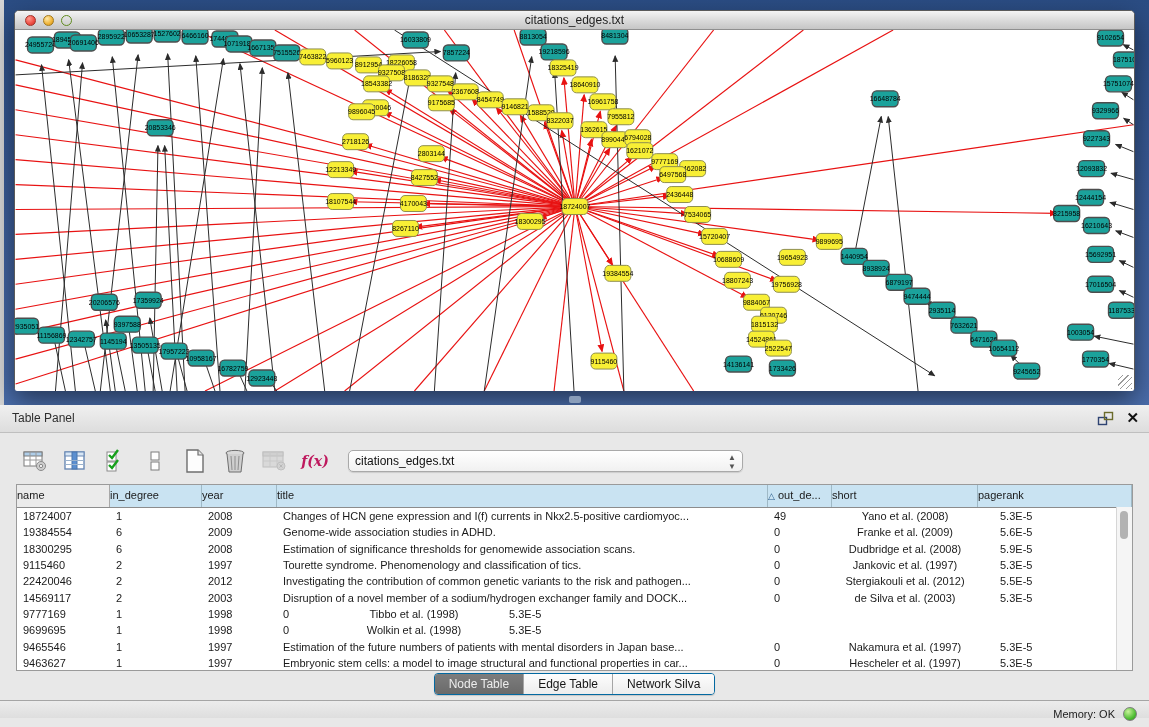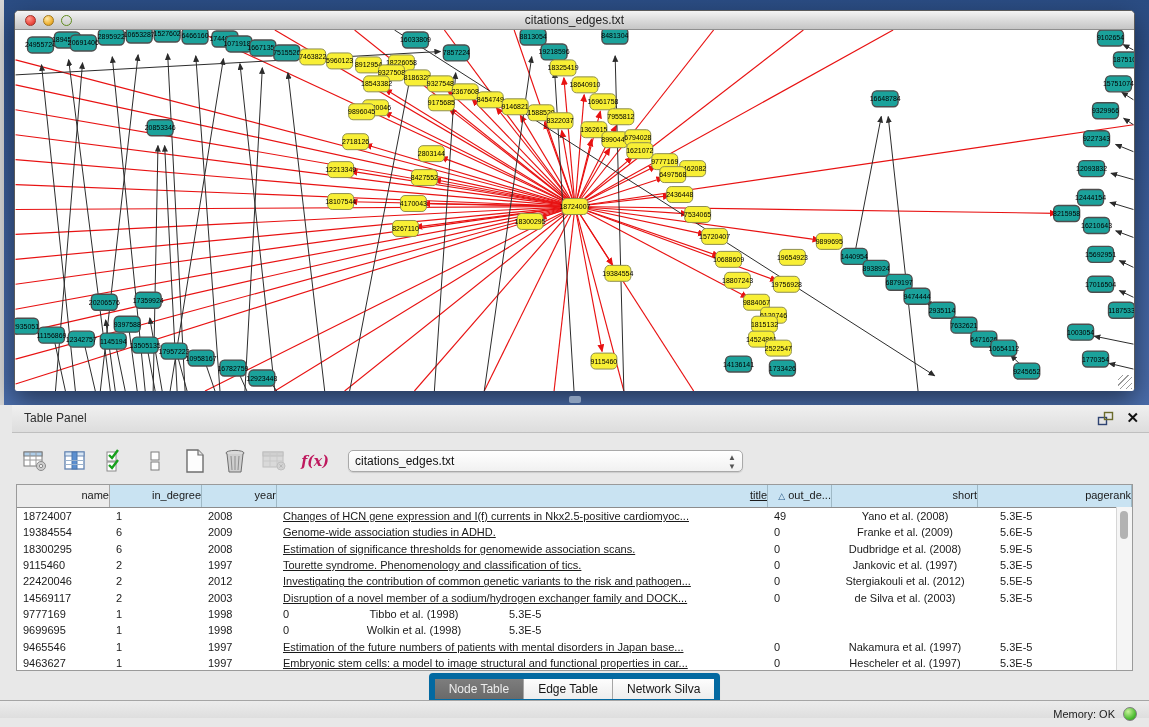--- a/index.html
+++ b/index.html
@@ -35,21 +35,21 @@
   .light.green{left:46px;background:radial-gradient(circle at 35% 30%,#d7f0a0,#8fc033 60%,#6c9a22;);border:1px solid #5f8a1e;}
   .canvas{position:relative;width:1119px;height:361px;background:#fff;overflow:hidden;border-radius:0 0 2px 2px;}
   .grip{position:absolute;right:2px;bottom:2px;width:14px;height:14px;
     background:repeating-linear-gradient(135deg,transparent 0 3px,#9a9a9a 3px 4px);}
   .splitter-handle{position:absolute;left:569px;top:396px;width:12px;height:7px;
     background:#9fb0c8;border-radius:2px;opacity:.8;}
   
   .table-panel{position:absolute;left:0;top:405px;width:1149px;height:295px;background:#e8e8e8;}
   .panel-header{
     height:27px;background:linear-gradient(#f0f0f0,#dddddd);
-    border-bottom:1px solid #bfbfbf;position:relative;margin-left:12px;
+    border-bottom:1px solid #bfbfbf;position:relative;
   }
   .panel-title{position:absolute;left:12px;top:6px;font-size:12px;color:#2e2e2e;}
   .ph-icons{position:absolute;right:10px;top:4px;display:flex;gap:12px;align-items:center;}
   .ph-icons .xicon{font-size:15px;font-weight:bold;color:#111;line-height:18px;cursor:default;}
   
   .ptoolbar{position:absolute;left:20px;top:40px;display:flex;align-items:center;gap:10px;height:32px;}
   .tbtn{width:30px;height:30px;display:flex;align-items:center;justify-content:center;border-radius:4px;}
   .tbtn.disabled{opacity:.45;}
   .fx{font-family:"DejaVu Serif",serif;font-style:italic;font-weight:bold;font-size:14px;color:#be185d;}
   .tselect{
@@ -60,43 +60,43 @@
   }
   .tselect .steppers{position:absolute;right:6px;top:2px;font-size:8px;color:#555;line-height:9px;text-align:center;}
   
   .tablewrap{
     position:absolute;left:16px;top:79px;width:1117px;height:187px;
     border:1px solid #9a9a9a;background:#fff;box-sizing:border-box;overflow:hidden;
   }
   .thead{display:flex;height:22px;border-bottom:1px solid #8c8c8c;background:#c9e3f2;}
   .th{
     box-sizing:border-box;border-right:1px solid #9fb9c6;
-    font-size:11px;color:#1a1a1a;text-align:right;line-height:21px;
+    font-size:11px;color:#1a1a1a;text-align:left;line-height:21px;
     overflow:hidden;white-space:nowrap;
   }
   .th.first{background:#ebebeb;border-right:1px solid #a8a8a8;}
   .sort-tri{color:#2a5b8a;font-size:9px;margin-right:3px;}
-  .c0{width:93px;}.c1{width:92px;}.c2{width:75px;}.c3{width:491px;text-decoration:underline;}
+  .c0{width:93px;}.c1{width:92px;}.c2{width:75px;}.c3{width:491px;}
   .c4{width:64px;}.c5{width:146px;}.c6{flex:1;}
   .tbody{position:relative;}
   .trow{display:flex;height:16.3px;align-items:center;background:#fff;}
   .cell{
     box-sizing:border-box;font-size:11px;color:#1a1a1a;
     overflow:hidden;white-space:nowrap;padding-left:6px;
   }
   .cell.c5{text-align:center;padding-left:0;}
   .cell.c6{padding-left:22px;}
   .vscroll{
     position:absolute;right:0;top:22px;bottom:0;width:15px;
     background:#f5f5f5;border-left:1px solid #d6d6d6;
   }
   .vthumb{position:absolute;left:3px;top:4px;width:8px;height:28px;border-radius:4px;background:#b2b2b2;}
   
   .segbar{position:absolute;left:0;top:268px;width:100%;text-align:center;}
-  .segctl{display:inline-flex;border:6px solid #0369a1;border-radius:4px;overflow:hidden;
+  .segctl{display:inline-flex;border:1px solid #0369a1;border-radius:4px;overflow:hidden;
     box-shadow:0 1px 1px rgba(0,0,0,.15);}
   .seg{
     padding:0 14px;height:20px;line-height:20px;font-size:12px;color:#161616;
     background:linear-gradient(#fdfdfd,#ededed);border-right:1px solid #a5a5a5;
   }
   .seg:last-child{border-right:none;}
   .seg.selected{background:linear-gradient(#7d7d7d,#6a6a6a);color:#ededed;}
   
   .statusbar{
     position:absolute;left:0;top:700px;width:1149px;height:18px;

